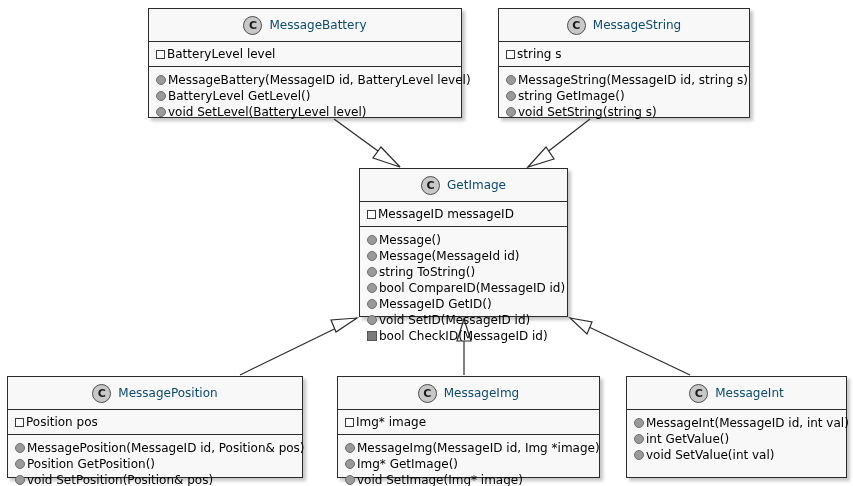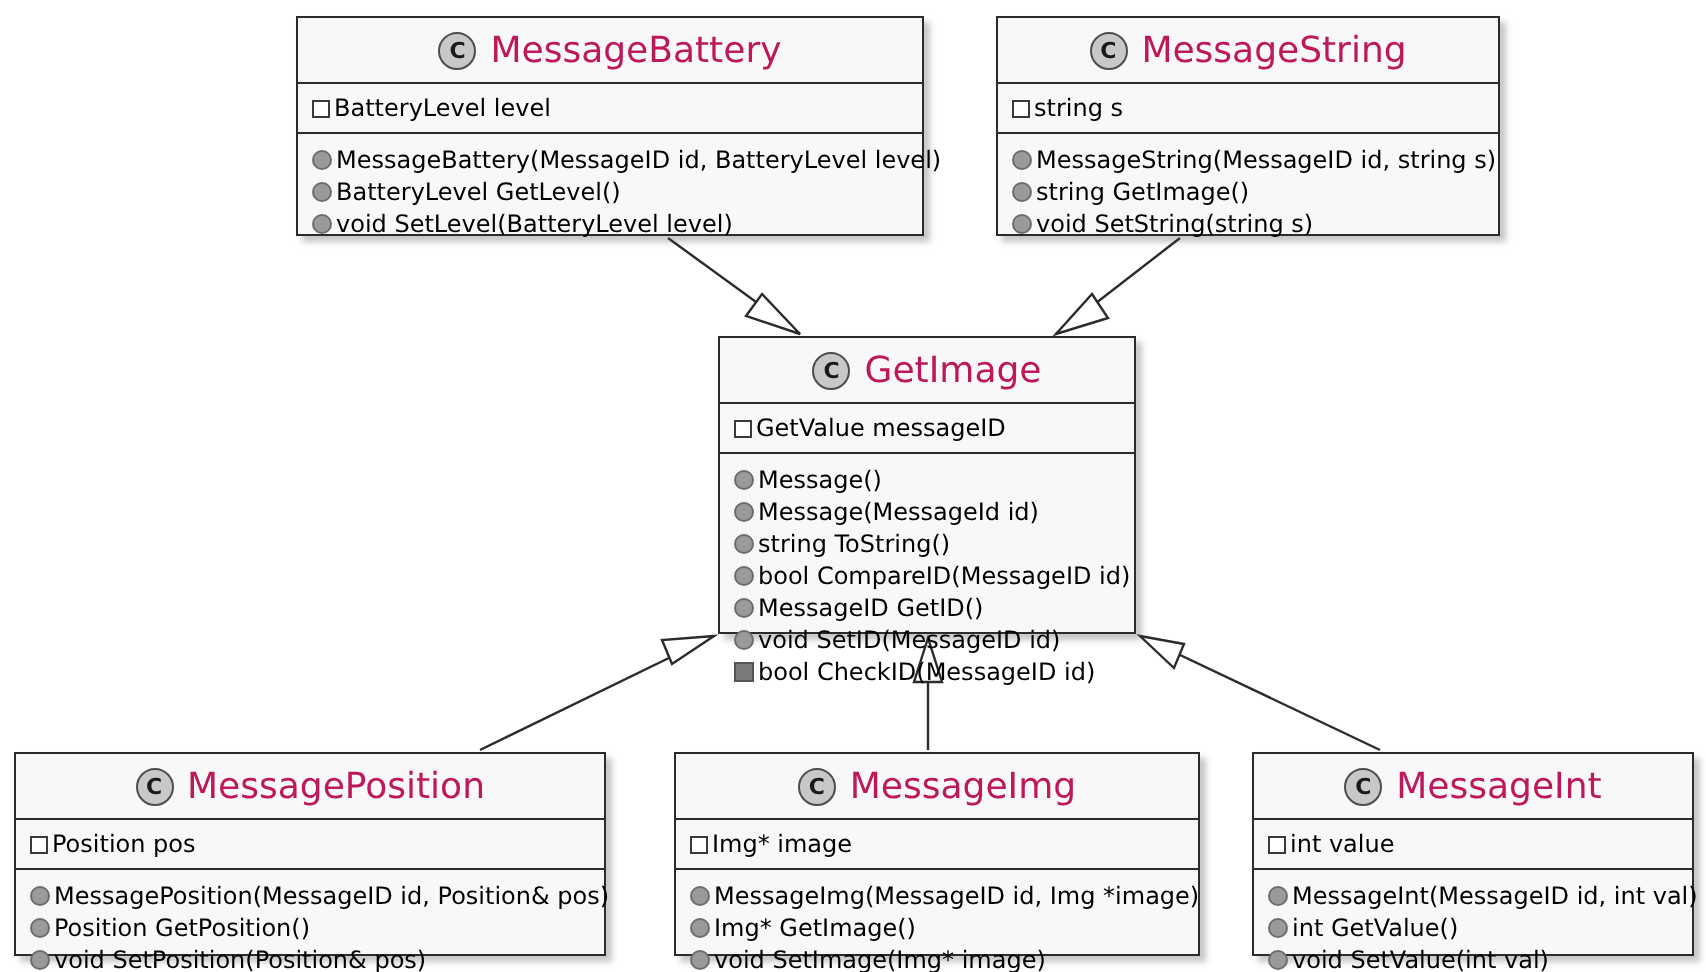--- a/index.html
+++ b/index.html
@@ -52,22 +52,22 @@
     display: flex;
     align-items: center;
     justify-content: center;
     font-size: 11px;
     font-weight: bold;
     color: #1A1A1A;
     font-family: "DejaVu Sans", sans-serif;
     line-height: 1;
   }
   .class-title {
-    font-size: 18px;
-    color: #be185d;
+    font-size: 12px;
+    color: #0c4a6e;
     white-space: nowrap;
   }
 
   .uml-fields {
     box-sizing: border-box;
     border-bottom: 1px solid #2B2B2B;
     padding: 4px 0 4px 0;
   }
   .uml-methods {
     box-sizing: border-box;
@@ -203,21 +203,21 @@
         </div>
       </div>
       <div class="uml-class" style="left: 359px; top: 168px; width: 209px; height: 149px;">
         <div class="uml-header">
           <span class="class-icon">C</span>
           <span class="class-title">GetImage</span>
         </div>
         <div class="uml-fields">
           <div class="member">
             <span class="mark field-square"></span>
-            <span class="member-text">GetValue messageID</span>
+            <span class="member-text">MessageID messageID</span>
           </div>
         </div>
         <div class="uml-methods">
           <div class="member">
             <span class="mark method-circle"></span>
             <span class="member-text">Message()</span>
           </div>
           <div class="member">
             <span class="mark method-circle"></span>
             <span class="member-text">Message(MessageId id)</span>
@@ -294,26 +294,20 @@
             <span class="mark method-circle"></span>
             <span class="member-text">void SetImage(Img* image)</span>
           </div>
         </div>
       </div>
       <div class="uml-class" style="left: 626px; top: 376px; width: 221px; height: 102px;">
         <div class="uml-header">
           <span class="class-icon">C</span>
           <span class="class-title">MessageInt</span>
         </div>
-        <div class="uml-fields">
-          <div class="member">
-            <span class="mark field-square"></span>
-            <span class="member-text">int value</span>
-          </div>
-        </div>
         <div class="uml-methods">
           <div class="member">
             <span class="mark method-circle"></span>
             <span class="member-text">MessageInt(MessageID id, int val)</span>
           </div>
           <div class="member">
             <span class="mark method-circle"></span>
             <span class="member-text">int GetValue()</span>
           </div>
           <div class="member">

